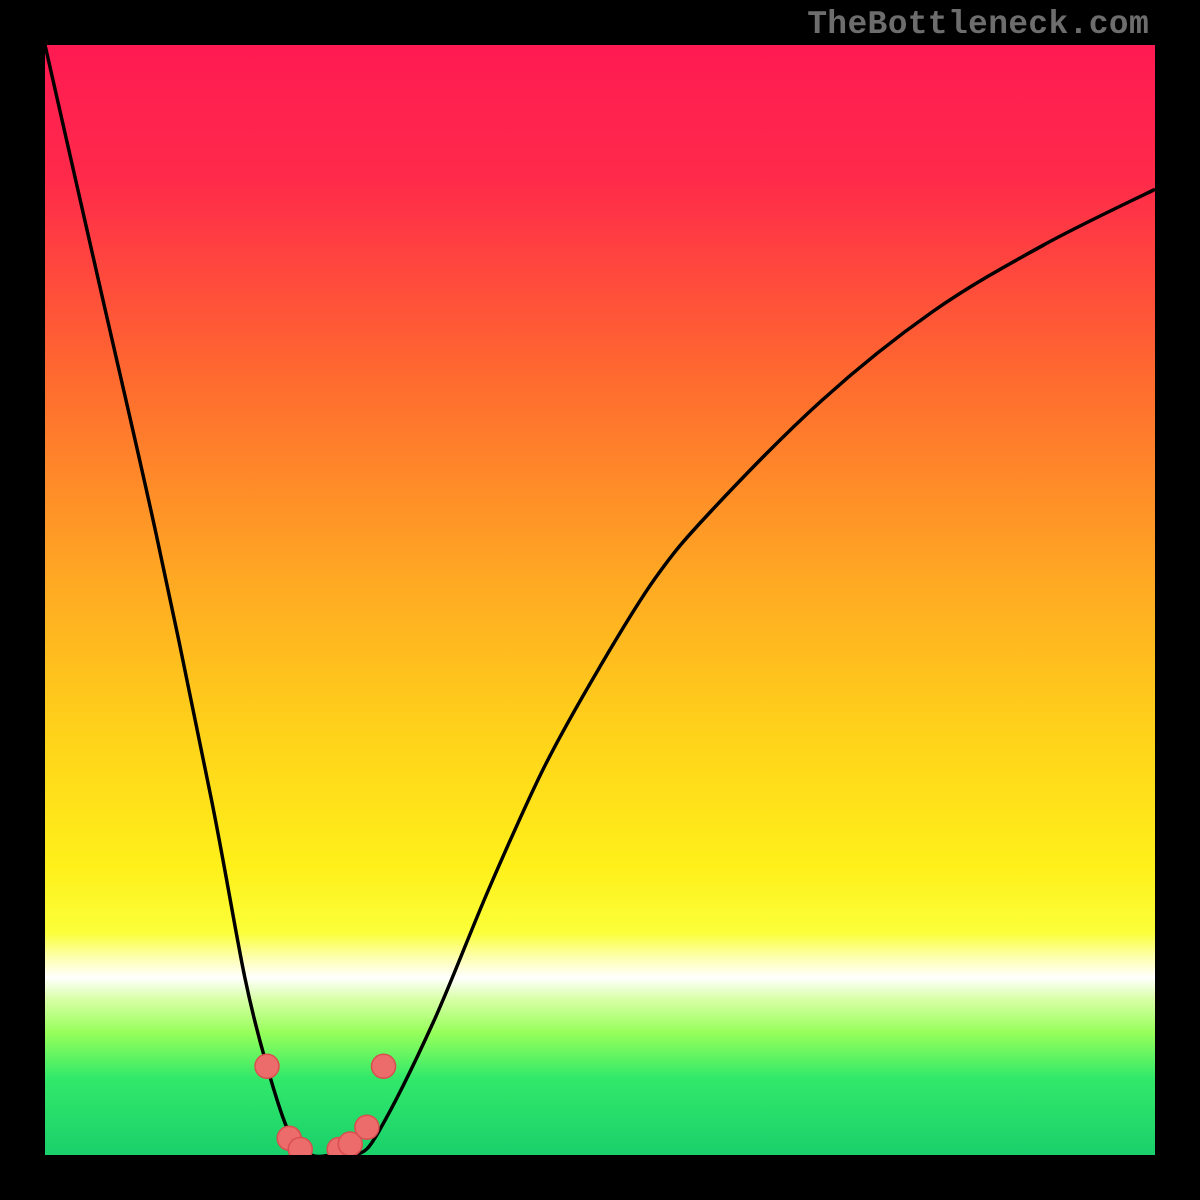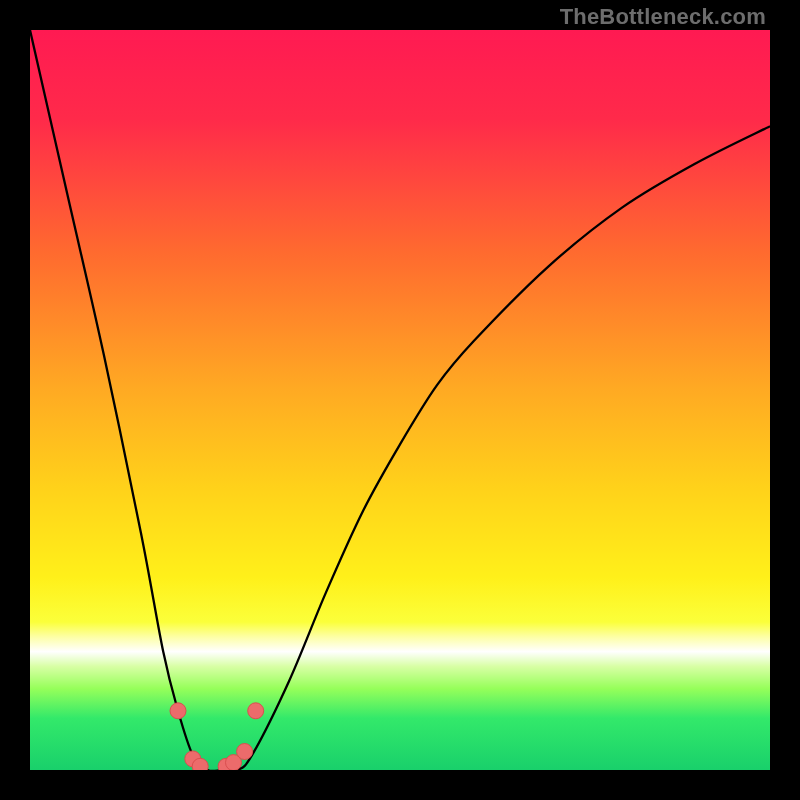--- a/index.html
+++ b/index.html
@@ -11,20 +11,21 @@
     background: #000;
     font-family: Arial, Helvetica, sans-serif;
   }
   .frame {
     position: absolute;
     left: 0;
     top: 0;
     width: 800px;
     height: 800px;
     background: #000;
+    font-family: Liberation Mono, monospace;
   }
   .plot {
     position: absolute;
     left: 30px;
     top: 30px;
     width: 740px;
     height: 740px;
     overflow: hidden;
   }
   .gradient {

